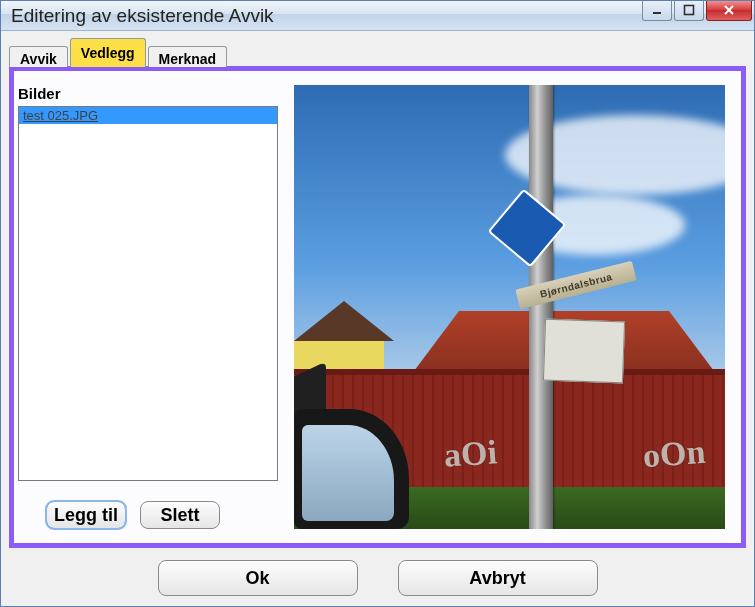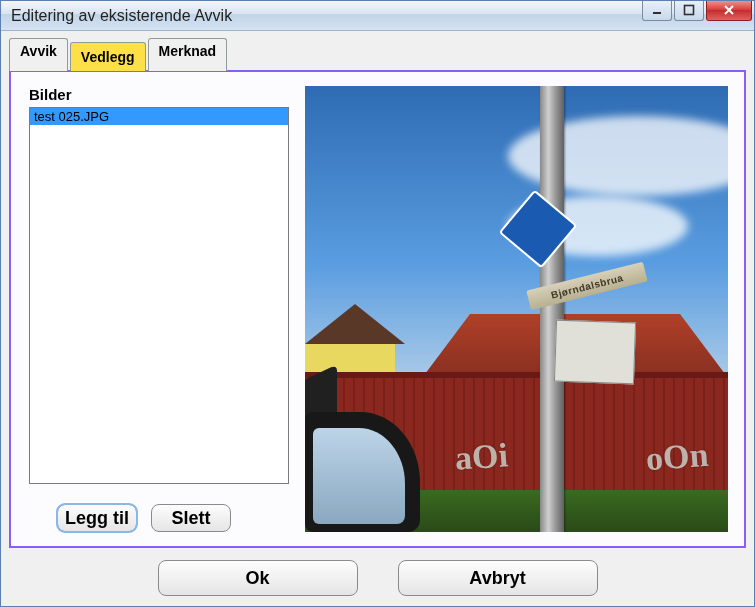--- a/index.html
+++ b/index.html
@@ -24,21 +24,21 @@
     height: 30px;
     background: linear-gradient(to bottom, #f2f6fb 0%, #d8e4f0 45%, #c1d4e8 46%, #d5e3f2 100%);
     border-bottom: 1px solid #a0b4cc;
     display: flex;
     align-items: center;
     padding: 0 0 0 10px;
   }
   .titlebar .title {
     flex: 1;
     color: #222;
-    font-size: 16px;
+    font-size: 19px;
   }
   .win-controls {
     display: flex;
     height: 20px;
     margin-right: 2px;
     margin-top: -10px;
   }
   .win-btn {
     width: 30px;
     height: 20px;
@@ -64,44 +64,44 @@
     display: flex;
     flex-direction: column;
   }
   .tabs-header {
     display: flex;
     align-items: flex-end;
     position: relative;
     z-index: 2;
   }
   .tab {
-    padding: 4px 10px 12px 10px;
+    padding: 4px 10px 0 10px;
     border: 1px solid #919b9c;
     border-bottom: none;
     background: #f0f0f0;
     font-size: 14px;
     font-weight: bold;
     margin-right: 2px;
     border-radius: 3px 3px 0 0;
     position: relative;
     top: 1px;
     cursor: default;
   }
   .tab.active {
     background: #fde047;
     top: 1px;
     padding-top: 6px;
     padding-bottom: 6px;
     z-index: 3;
   }
   .tab-panel {
-    border: 2px solid #8b5cf6;
+    border: 5px solid #8b5cf6;
     background: #fcfcfe;
     flex: 1;
-    padding: 14px 16px 14px 18px;
+    padding: 14px 16px 14px 4px;
     position: relative;
     z-index: 1;
     display: flex;
     flex-direction: column;
   }
   .panel-row {
     flex: 1;
     display: flex;
     gap: 16px;
   }
@@ -122,21 +122,22 @@
     overflow: auto;
   }
   .list-item {
     padding: 1px 4px;
     font-size: 13px;
     color: #000;
     cursor: default;
   }
   .list-item.selected {
     background: #3399ff;
-    color: #000000;
+    color: #404040;
+    text-decoration: underline;
   }
   .left-btn-row {
     display: flex;
     gap: 14px;
     margin-top: 20px;
     padding-left: 28px;
   }
   .btn {
     min-width: 80px;
     height: 28px;

